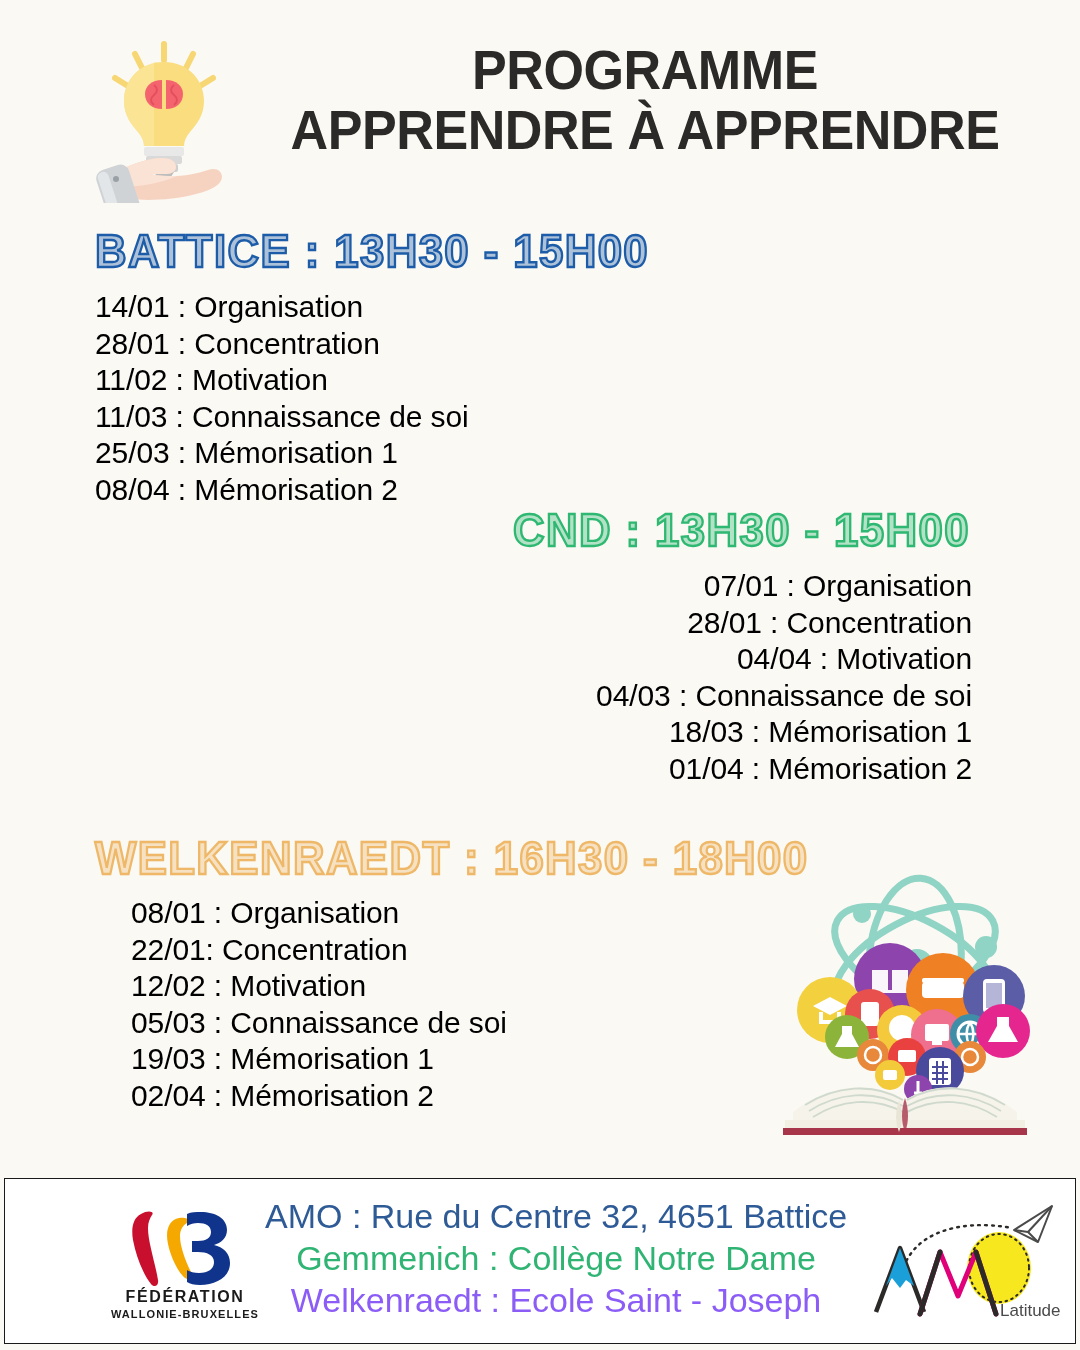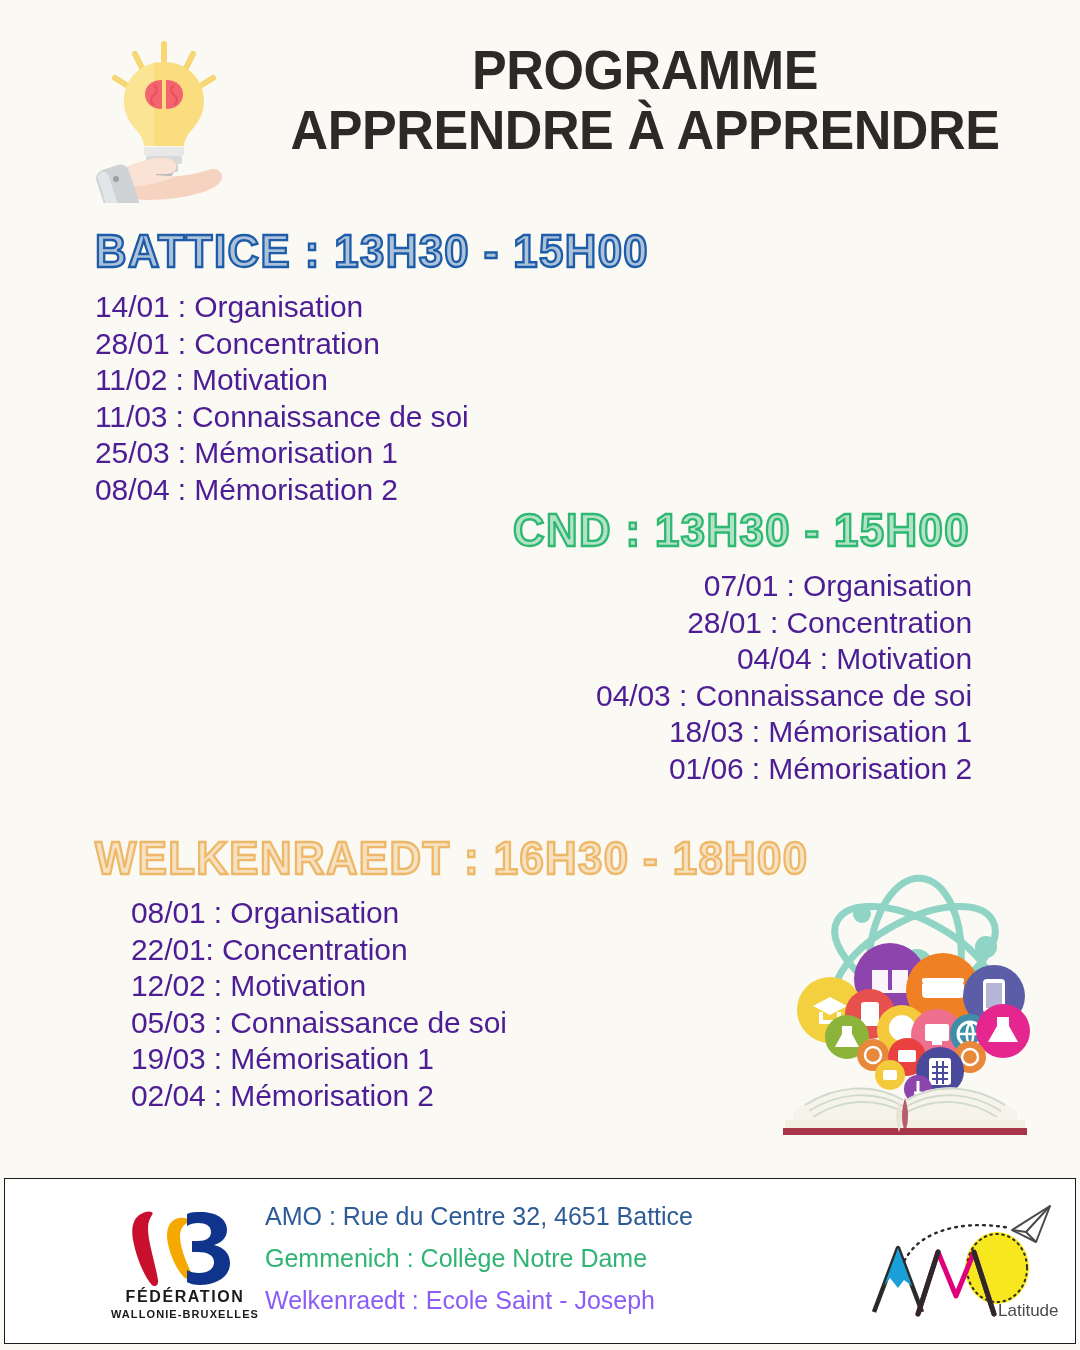--- a/index.html
+++ b/index.html
@@ -72,21 +72,21 @@
   .outline-orange {
     -webkit-text-stroke:2.4px #eeb868;
     text-shadow:0 0 1px rgba(238,184,104,.35);
   }
 
   
   .session-list {
     position:absolute;
     font-size:30px;
     line-height:36.5px;
-    color:#4c1d95;
+    color:#000000;
     letter-spacing:-0.1px;
   }
   .session-list .row { white-space:nowrap; }
   .list-left  { text-align:left; }
   .list-right { text-align:right; }
 
   
   #heading-battice      { left:95px;  top:226px; transform-origin:left center; }
   #list-battice         { left:95px;  top:289px; }
 
@@ -113,21 +113,22 @@
     display:flex;
     align-items:center;
   }
   #fwb-logo-wrap {
     width:260px; height:150px;
     display:flex; align-items:center; justify-content:flex-end;
     flex:0 0 260px;
   }
   #footer-addresses {
     flex:1 1 auto;
-    font-size:25px;
+    text-align:center;
+    font-size:34px;
     line-height:42px;
     padding-bottom:6px;
   }
   #footer-addresses .addr { white-space:nowrap; }
   .addr-blue   { color:#2e5b96; }
   .addr-green  { color:#30b473; }
   .addr-orange { color:#8b5cf6; }
 
   #amo-logo-wrap {
     width:230px; height:150px;
@@ -195,21 +196,21 @@
 </div>
 
 <div id="heading-cnd" class="section-heading outline-green">CND : 13H30 - 15H00</div>
 
 <div id="list-cnd" class="session-list list-right">
   <div class="row">07/01 : Organisation</div>
   <div class="row">28/01 : Concentration</div>
   <div class="row">04/04 : Motivation</div>
   <div class="row">04/03 : Connaissance de soi</div>
   <div class="row">18/03 : Mémorisation 1</div>
-  <div class="row">01/06 : Mémorisation 2</div>
+  <div class="row">01/04 : Mémorisation 2</div>
 </div>
 
 <div id="heading-welkenraedt" class="section-heading outline-orange">WELKENRAEDT : 16H30 - 18H00</div>
 
 <div id="list-welkenraedt" class="session-list list-left">
   <div class="row">08/01 : Organisation</div>
   <div class="row">22/01: Concentration</div>
   <div class="row">12/02 : Motivation</div>
   <div class="row">05/03 : Connaissance de soi</div>
   <div class="row">19/03 : Mémorisation 1</div>

